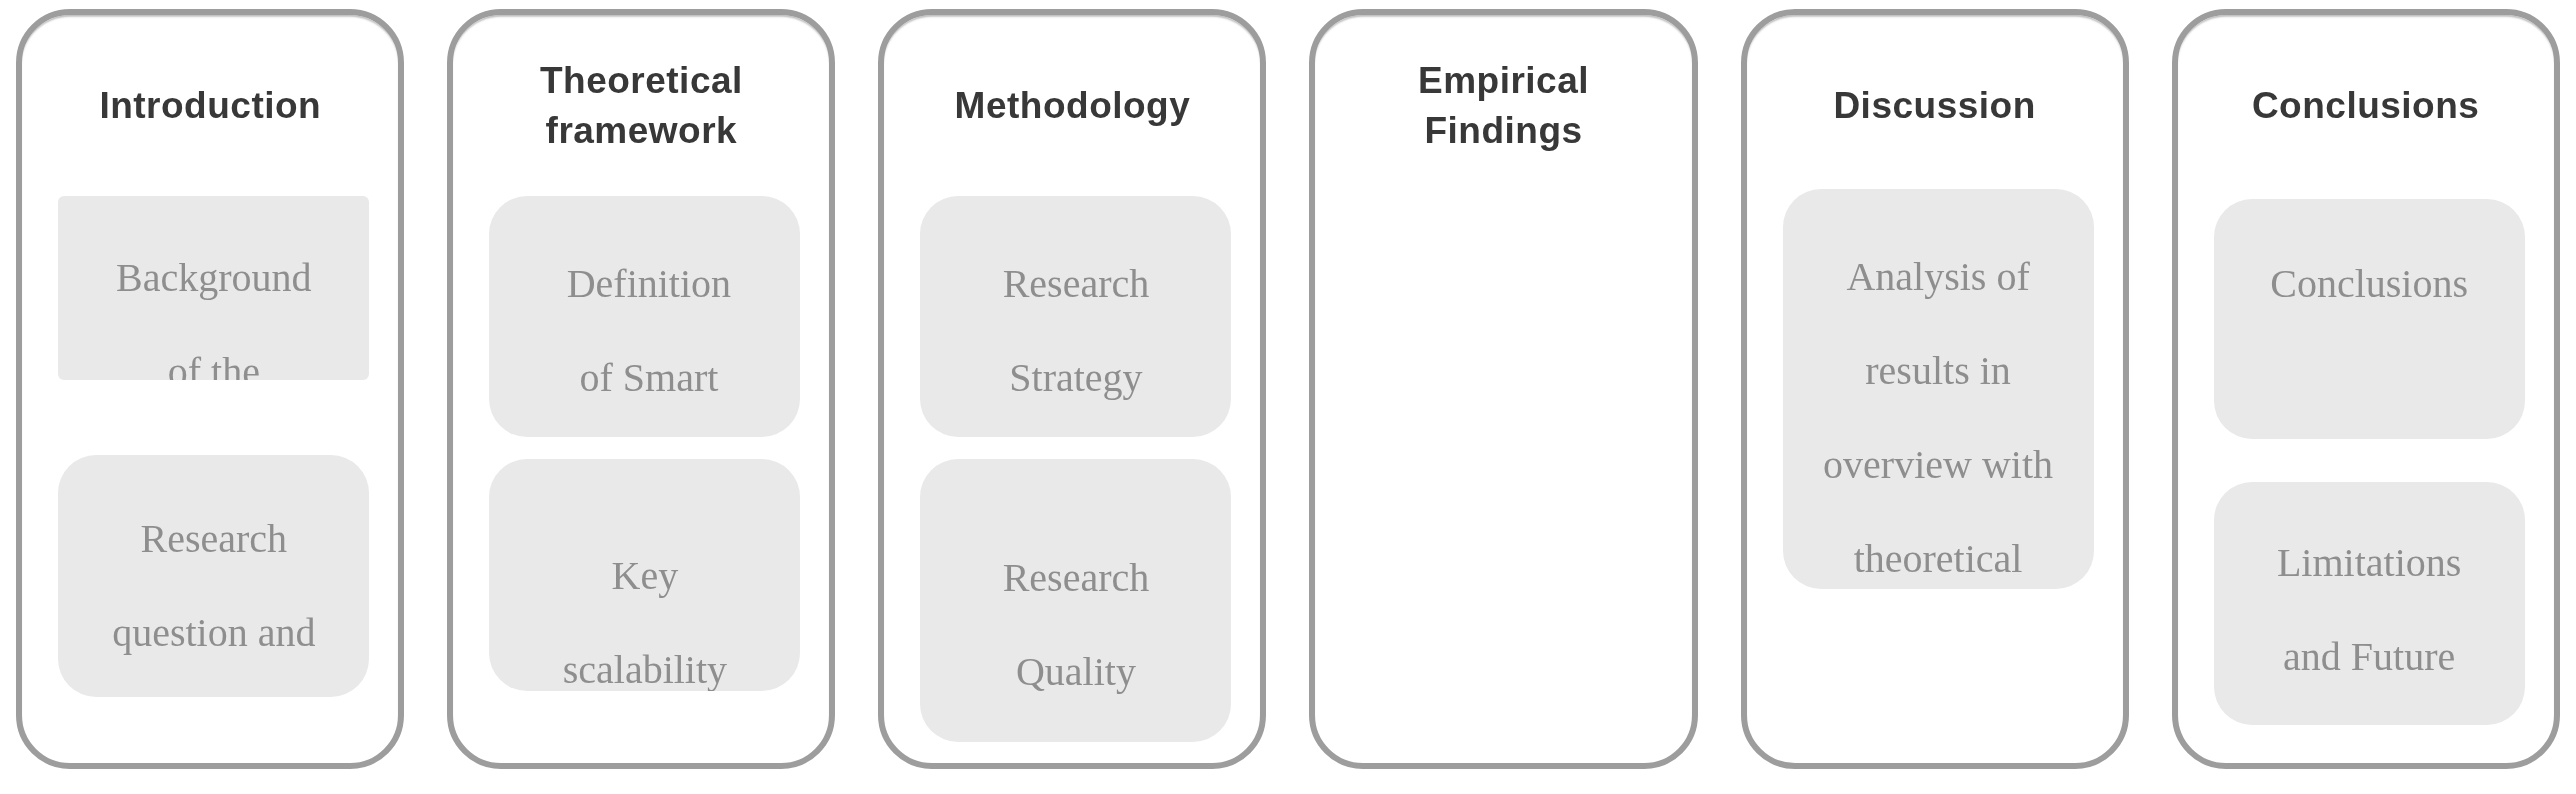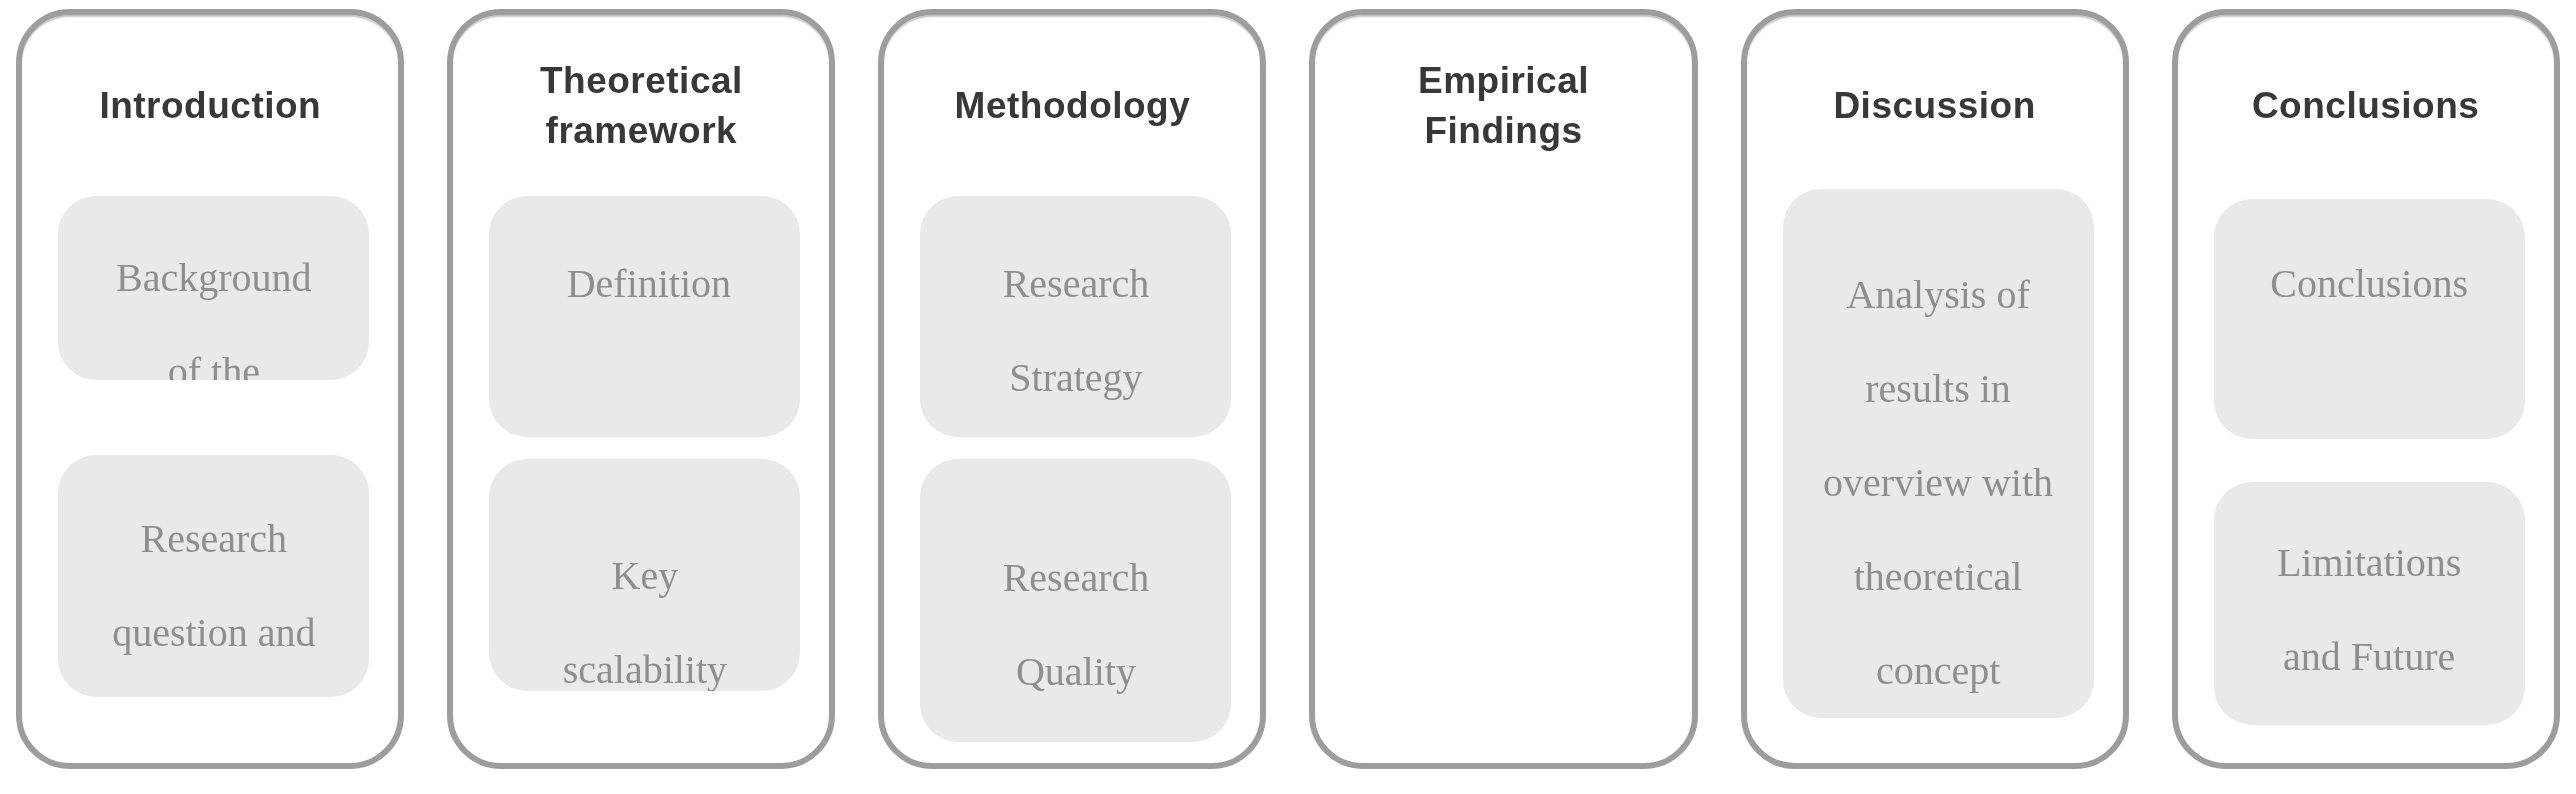--- a/index.html
+++ b/index.html
@@ -73,36 +73,37 @@
 </style>
 </head>
 <body>
 
 <div class="canvas" style="--bg: #ffffff; --border: #9d9d9d; --boxfill: #e9e9e9; --title: #383838; --body: #8e8e8e;">
   <div class="row" id="columns-row">
       <div class="col">
         <div class="col-title">
           <div>Introduction</div>
         </div>
-        <div class="stage-box" style="top: 181px; height: 184px; padding-top: 34px;">
+        <div class="stage-box" style="top: 181px; height: 184px; padding-top: 34px; border-radius: 6px;">
           <div class="box-line">Background</div>
           <div class="box-line">of the</div>
         </div>
         <div class="stage-box" style="top: 440px; height: 242px; padding-top: 36px;">
           <div class="box-line">Research</div>
           <div class="box-line">question and</div>
         </div>
       </div>
       <div class="col">
         <div class="col-title">
           <div>Theoretical</div>
           <div>framework</div>
         </div>
         <div class="stage-box" style="top: 181px; height: 241px; padding-top: 40px; padding-left: 8px;">
           <div class="box-line">Definition</div>
+          <div class="box-line">of Smart</div>
         </div>
         <div class="stage-box" style="top: 444px; height: 232px; padding-top: 69px;">
           <div class="box-line">Key</div>
           <div class="box-line">scalability</div>
         </div>
       </div>
       <div class="col">
         <div class="col-title">
           <div>Methodology</div>
         </div>
@@ -118,21 +119,21 @@
       <div class="col">
         <div class="col-title">
           <div>Empirical</div>
           <div>Findings</div>
         </div>
       </div>
       <div class="col">
         <div class="col-title">
           <div>Discussion</div>
         </div>
-        <div class="stage-box" style="top: 174px; height: 529px; padding-top: 58px;">
+        <div class="stage-box" style="top: 174px; height: 400px; padding-top: 40px;">
           <div class="box-line">Analysis of</div>
           <div class="box-line">results in</div>
           <div class="box-line">overview with</div>
           <div class="box-line">theoretical</div>
           <div class="box-line">concept</div>
         </div>
       </div>
       <div class="col">
         <div class="col-title">
           <div>Conclusions</div>

